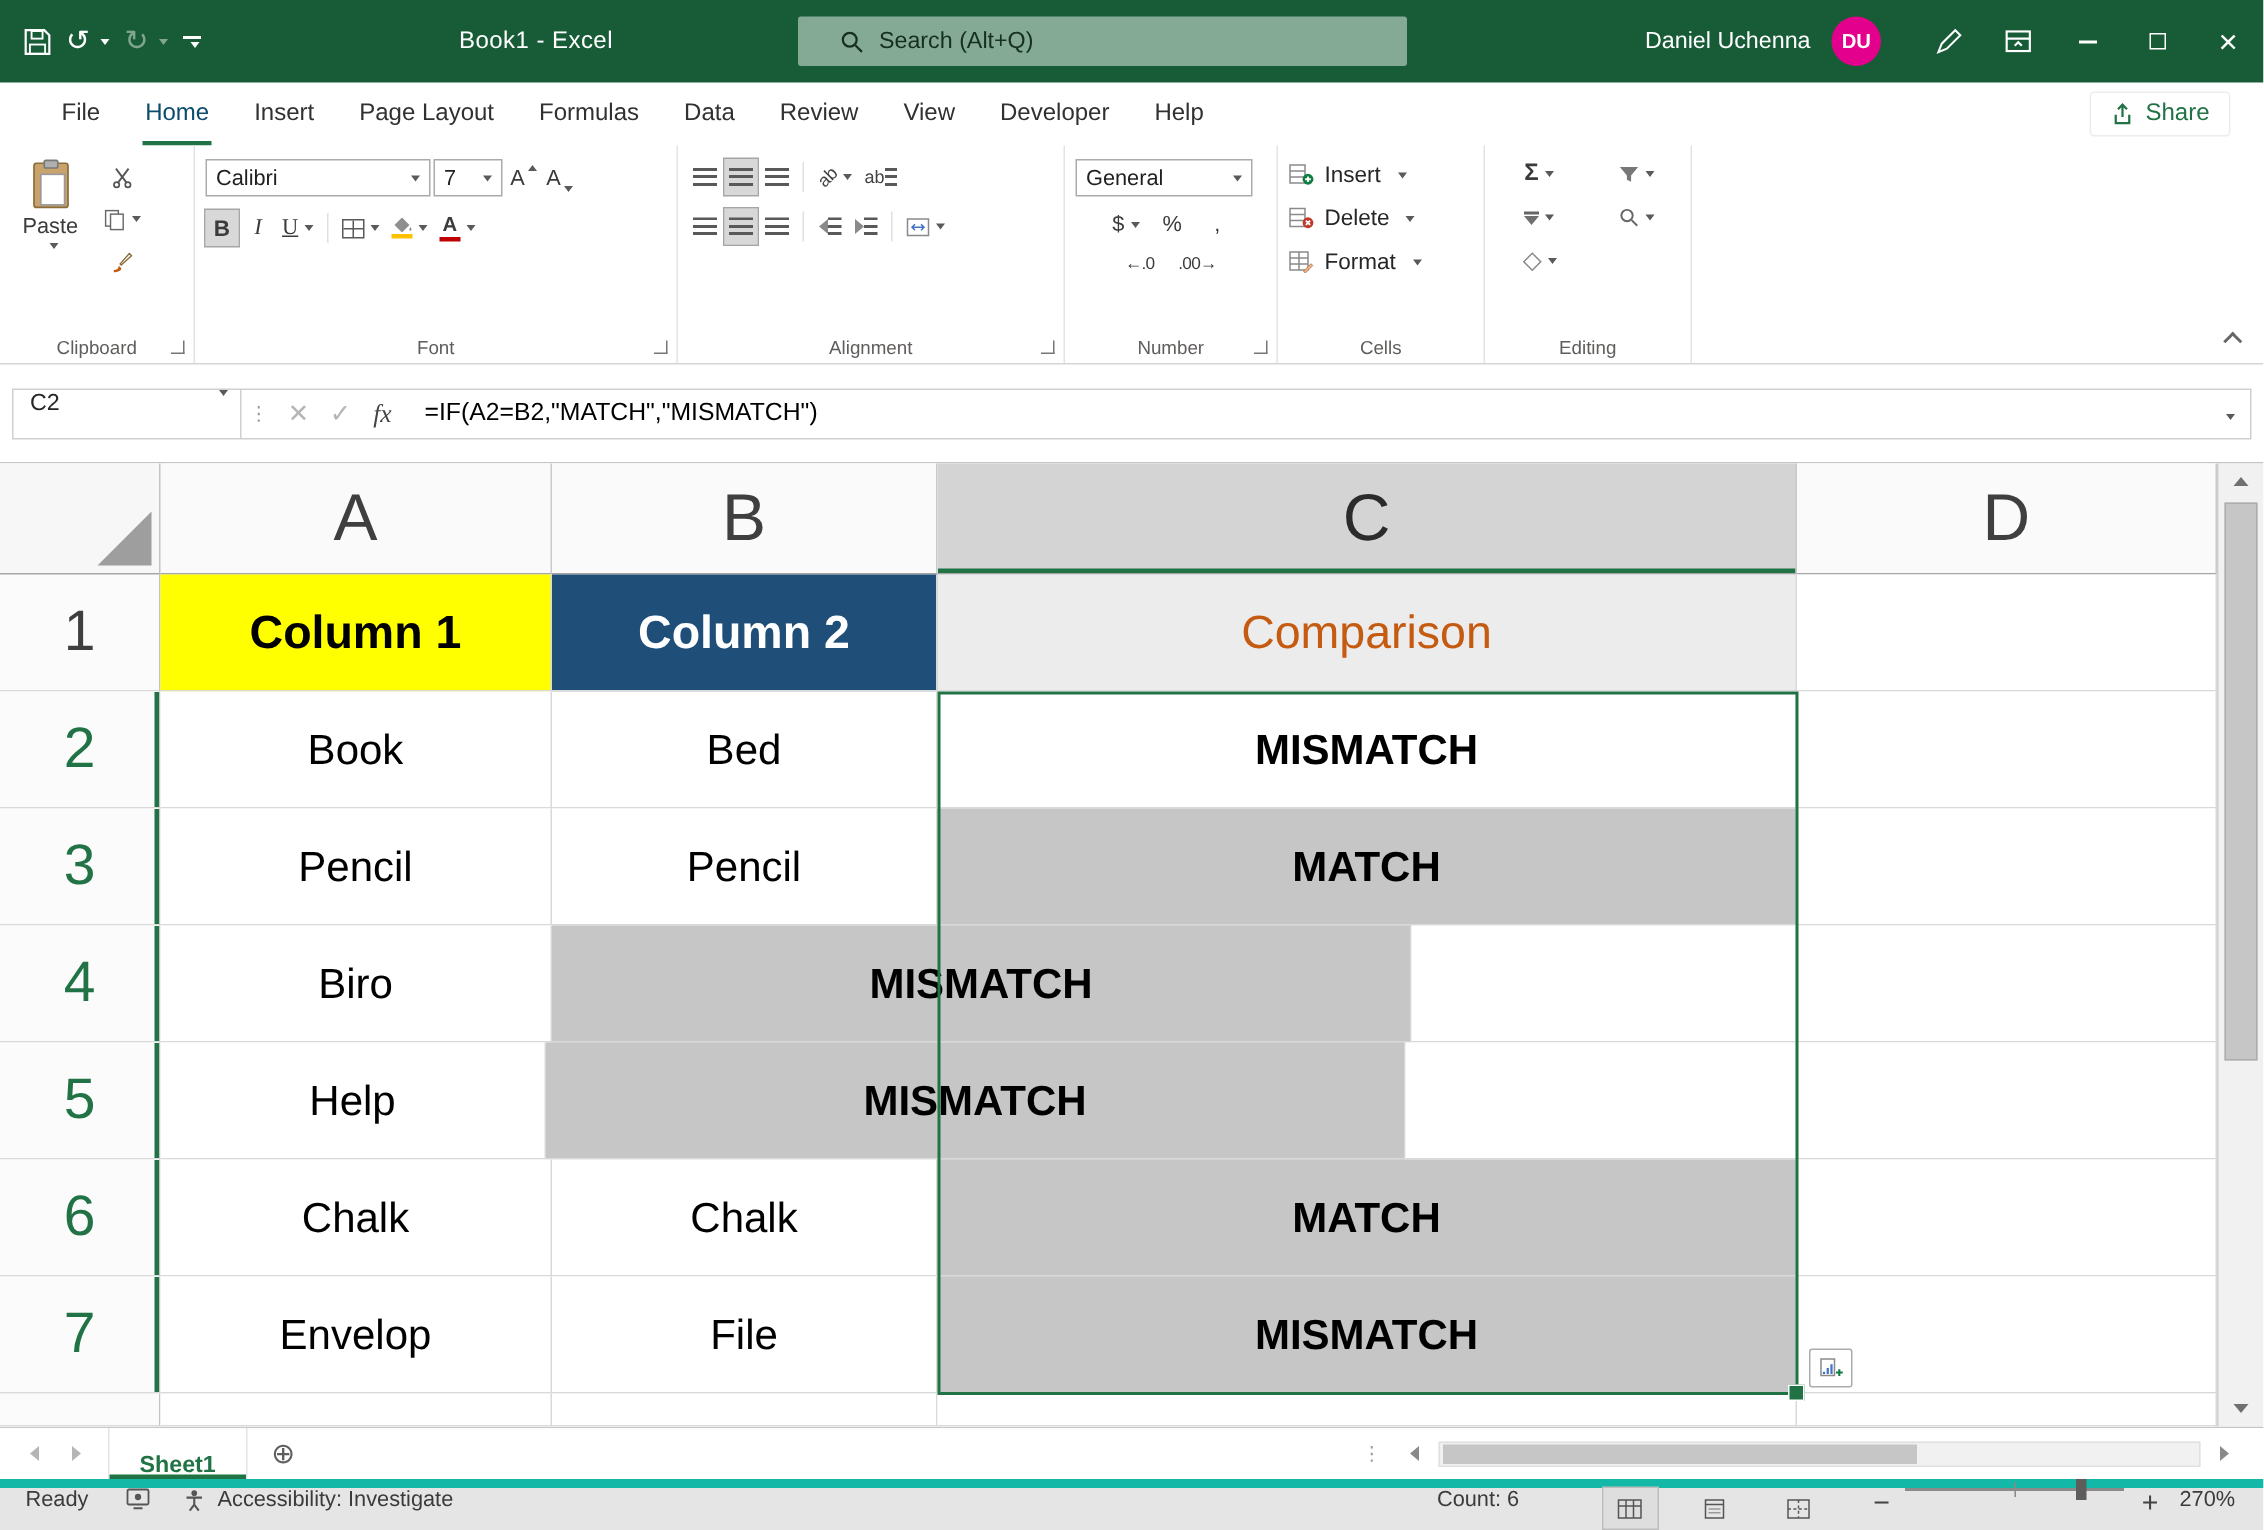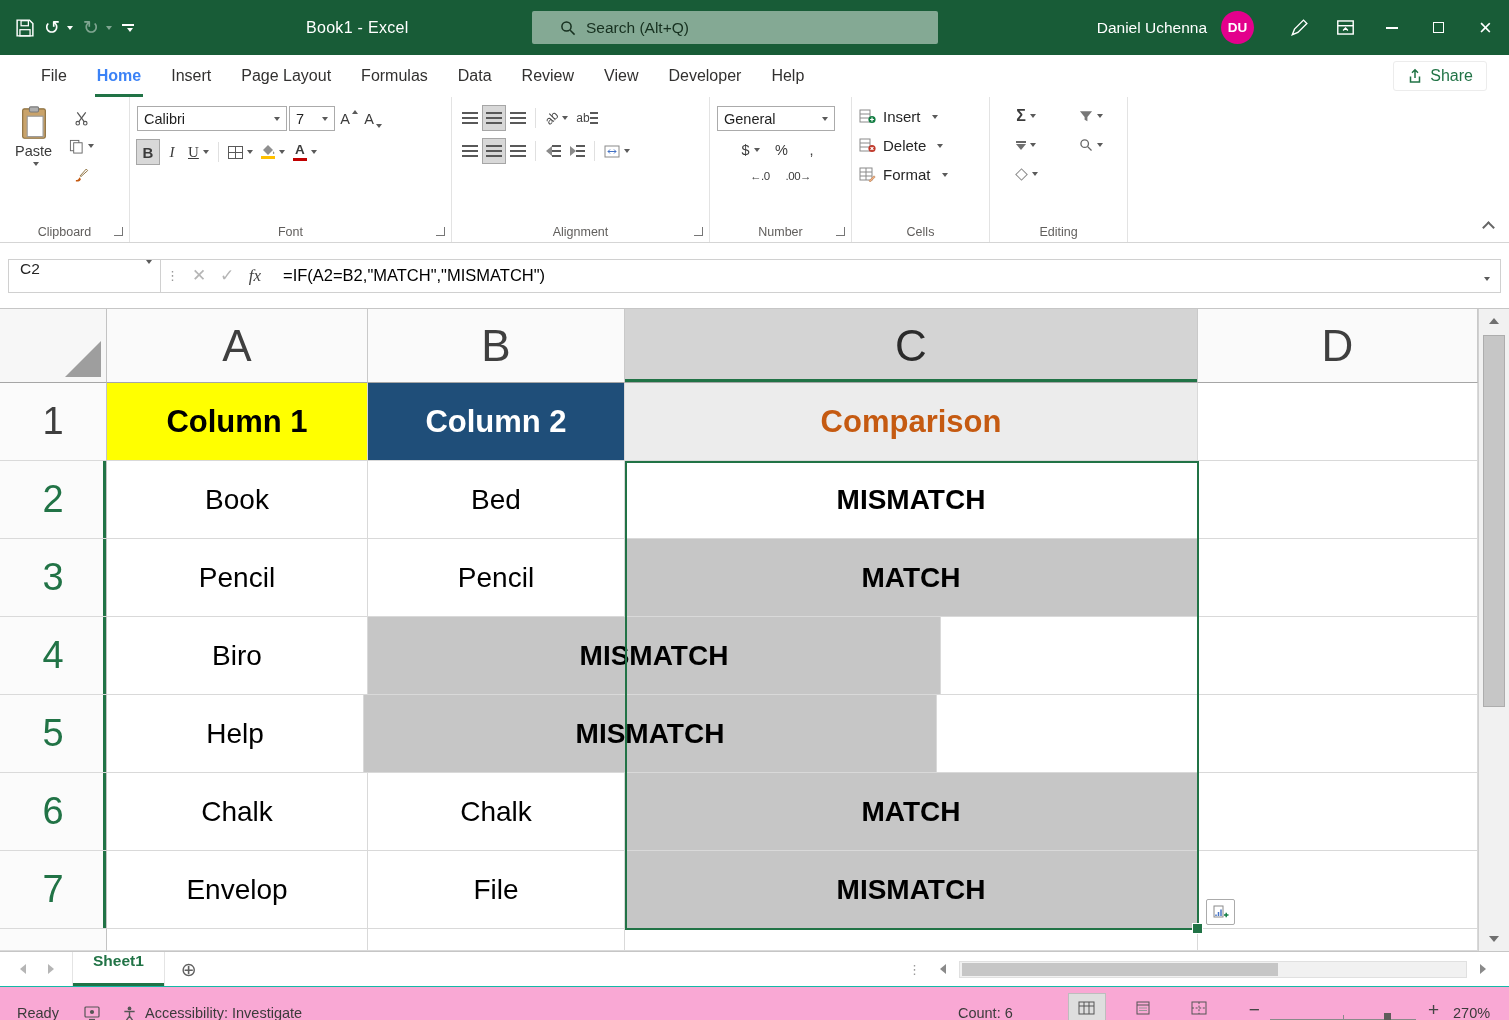--- a/index.html
+++ b/index.html
@@ -32,21 +32,21 @@
 .avatar{width:33px;height:33px;border-radius:50%;background:#E3008C;color:#fff;display:flex;align-items:center;justify-content:center;
   font-size:13.5px;font-weight:700;margin-right:22px}
 .tbico{width:46px;height:55px;display:flex;align-items:center;justify-content:center}
 .winbtn{width:47px;height:55px;display:flex;align-items:center;justify-content:center;font-size:22px;color:#fff}
 .minbar{width:12px;height:2px;background:#fff}
 .maxbox{width:11px;height:11px;border:1.5px solid #fff}
 
 
 .tabrow{flex:0 0 42px;background:#fff;display:flex;align-items:center;padding-left:26px}
 .tab{padding:0 15px;height:42px;line-height:42px;font-size:16px;color:#323130;position:relative}
-.tab.active{color:#3b82f6;font-weight:700}
+.tab.active{color:#0c4a6e;font-weight:400}
 .tab.active::after{content:"";position:absolute;left:13px;right:13px;bottom:0;height:3px;background:#217346}
 .share{margin-left:auto;margin-right:22px;display:flex;align-items:center;gap:7px;color:#217346;font-size:16px;
   border:1px solid #ECECEC;border-radius:3px;padding:5px 13px}
 
 
 .ribbon{flex:0 0 146px;background:#fff;border-bottom:1px solid #D5D5D5;display:flex;position:relative}
 .rgroup{position:relative;border-right:1px solid #E3E3E3;padding:5px 7px 20px}
 .glabel{position:absolute;bottom:3px;left:0;right:0;text-align:center;font-size:12.5px;color:#605E5C;white-space:nowrap}
 .launcher{position:absolute;bottom:6px;right:6px;width:9px;height:9px;border-right:1.5px solid #767676;border-bottom:1.5px solid #767676}
 .sbtn{display:inline-flex;align-items:center;justify-content:center;height:24px;min-width:22px;padding:0 3px;color:#3b3b3b;font-size:14.5px}
@@ -128,48 +128,48 @@
 .w-a{width:261px}.w-b{width:257px}.w-c{width:573px}.w-d{flex:1}
 .drow{display:flex;height:78px}
 .drow.partial{height:22px;overflow:hidden}
 .rowh{width:107px;background:#FBFBFB;border-right:1px solid #C3C3C3;border-bottom:1px solid #DADADA;
   display:flex;align-items:center;justify-content:center;font-size:38px;color:#3F3F3F}
 .rowh.onr{color:#217346;box-shadow:inset -3px 0 0 #217346}
 .cell{background:#fff;border-right:1px solid #D9D9D9;border-bottom:1px solid #D9D9D9;
   display:flex;align-items:center;justify-content:center;font-size:28px;color:#000}
 .a1{background:#FFFF00;font-weight:700;font-size:31px}
 .b1{background:#1F4E79;color:#fff;font-weight:700;font-size:31px}
-.c1{background:#ECECEC;color:#C55A11;font-weight:700;font-size:31px}
+.c1{background:#ECECEC;color:#C55A11;font-weight:400;font-size:31px}
 .cc{font-weight:700}
 .cg{background:#C6C6C6}
 .selbox{position:absolute;left:625px;top:152px;width:574px;height:469px;border:2px solid #217346;pointer-events:none}
 .selbox::after{content:"";position:absolute;right:-6px;bottom:-6px;width:9px;height:9px;background:#217346;border:1.5px solid #fff}
 .qabtn{position:absolute;left:1206px;top:590px;width:29px;height:26px;background:#fff;border:1px solid #ABABAB;border-radius:2px;
   display:flex;align-items:center;justify-content:center}
 
 .vscroll{flex:0 0 31px;background:#F1F1F1;border-left:1px solid #D0D0D0;position:relative}
 .varr{position:absolute;left:0;width:100%;height:24px;display:flex;align-items:center;justify-content:center}
 .varr.top{top:0}.varr.bot{bottom:0}
 .vthumb{position:absolute;left:4px;width:22px;top:26px;height:372px;background:#C6C6C6;border:1px solid #ADADAD}
 
 
 .sheetbar{flex:0 0 35px;background:#fff;border-top:1px solid #C6C6C6;display:flex;align-items:center}
 .snav{display:flex;align-items:center;gap:22px;padding:0 18px 0 20px}
-.stab{height:100%;display:flex;align-items:flex-start;padding:0 20px;color:#217346;font-weight:700;font-size:15.5px;
+.stab{height:100%;display:flex;align-items:flex-end;padding:0 20px;color:#217346;font-weight:700;font-size:15.5px;
   border-left:1px solid #E4E4E4;border-right:1px solid #E4E4E4;position:relative;background:#fff}
 .stab::after{content:"";position:absolute;left:0;right:0;bottom:0;height:3px;background:#217346}
 .addsheet{margin-left:16px;font-size:19px;color:#5f5f5f}
 .hscrollzone{margin-left:auto;display:flex;align-items:center;height:100%;padding-right:14px;gap:4px}
 .hsplit{color:#9a9a9a;font-size:13px;padding:0 6px}
 .harr{width:24px;height:24px;display:flex;align-items:center;justify-content:center}
 .htrack{width:508px;height:17px;background:#F1F1F1;border:1px solid #E0E0E0;position:relative}
 .hthumb{position:absolute;left:2px;top:1px;width:316px;height:13px;background:#C6C6C6}
 
 
-.statusbar{flex:0 0 35px;background:#f9a8d4;border-top:1px solid #14b8a6;display:flex;align-items:flex-end;font-size:14.5px;color:#3B3B3B}
+.statusbar{flex:0 0 35px;background:#e5e5e5;border-top:6px solid #14b8a6;display:flex;align-items:flex-start;font-size:14.5px;color:#3B3B3B}
 .sready{padding-left:17px;width:72px}
 .sico{display:flex;align-items:center;justify-content:center;padding:0 12px}
 .acc{display:flex;align-items:center;gap:8px;padding-left:10px}
 .scount{margin-left:auto;padding-right:46px}
 .vbtn{width:36px;height:27px;display:flex;align-items:center;justify-content:center;margin:0 10px}
 .vbtn.act{background:#DEDEDE;outline:1px solid #BDBDBD}
 .zminus{font-size:19px;padding:0 10px 0 22px;color:#444}
 .ztrack{width:146px;height:2px;background:#8A8A8A;position:relative}
 .ztrack::before{content:"";position:absolute;left:50%;top:-4px;width:1px;height:10px;background:#8A8A8A}
 .zthumb{position:absolute;left:78%;top:-6px;width:7px;height:14px;background:#5F5D5B}

